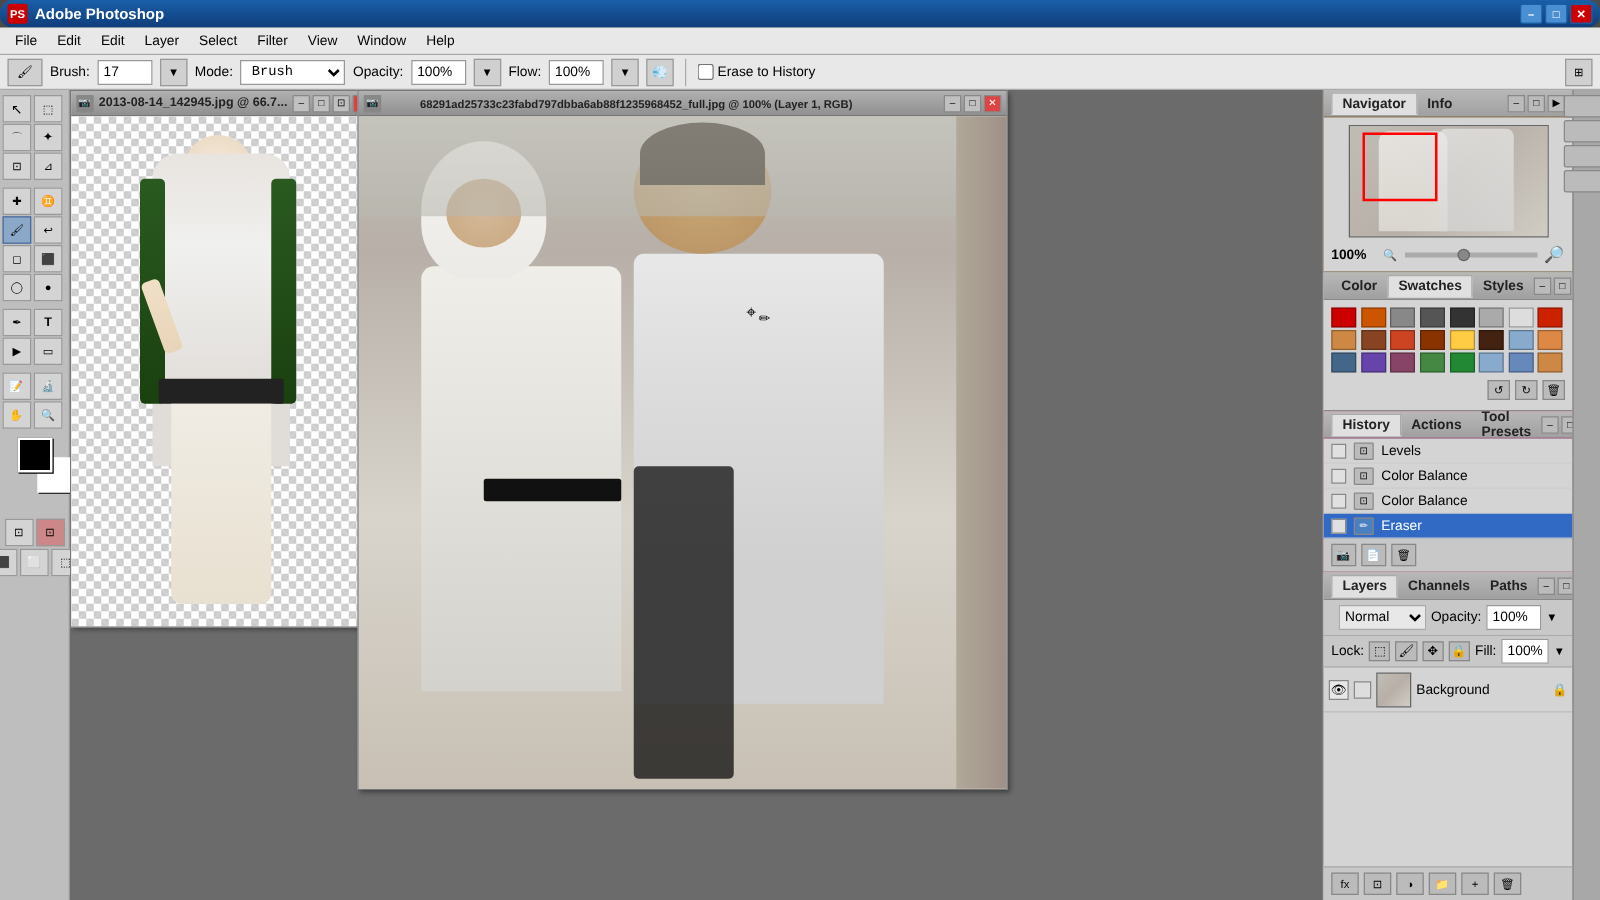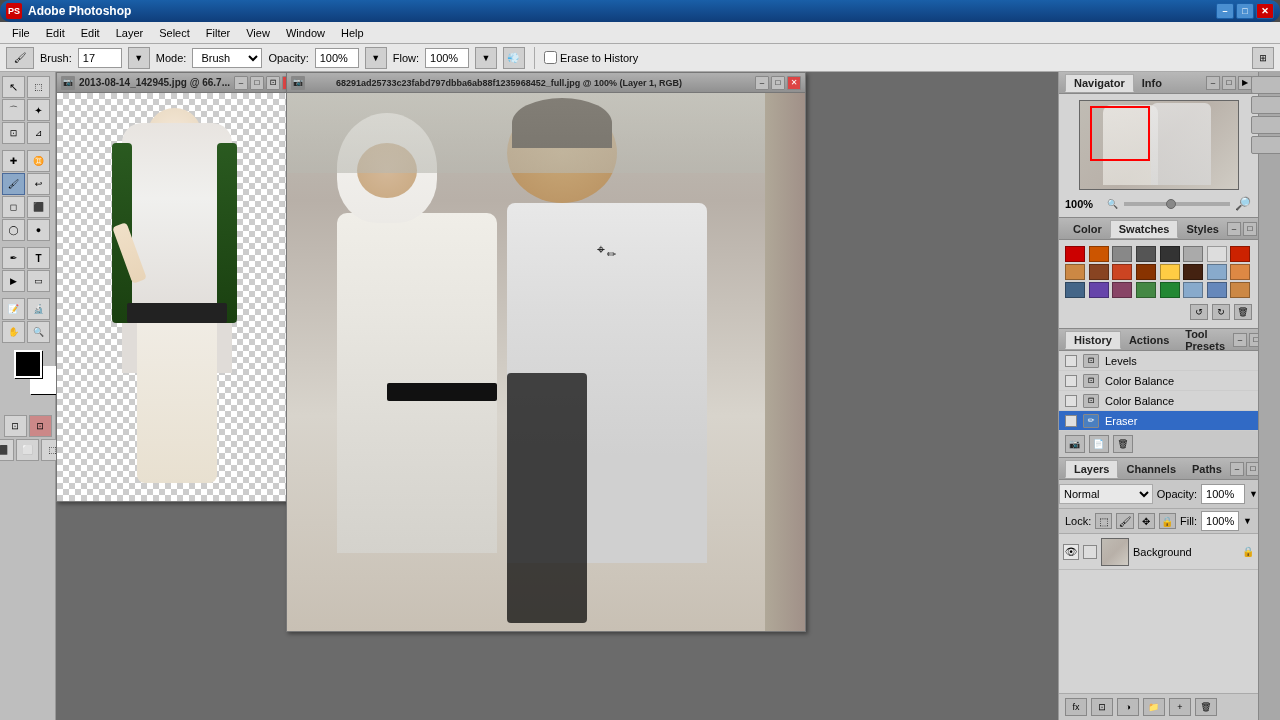--- a/index.html
+++ b/index.html
@@ -400,21 +400,21 @@
     
     #layers-panel {
       background: #d4d4d4;
       flex: 1;
       display: flex;
       flex-direction: column;
     }
     .layers-options-row {
       display: flex;
       align-items: center;
-      padding: 4px 0;
+      padding: 4px 12px;
       gap: 4px;
       background: #c8c8c8;
       border-bottom: 1px solid #aaa;
     }
     .layers-select {
       height: 20px;
       background: #e8e8e8;
       border: 1px solid #aaa;
       font-size: 11px;
       flex: 1;
@@ -557,21 +557,21 @@
 </div>
 
 <div id="optionsbar">
   <div style="width:28px;height:22px;background:#d0d0d0;border:1px solid #999;display:flex;align-items:center;justify-content:center;cursor:pointer;">
     <span style="font-size:10px;">🖌</span>
   </div>
   <span class="option-label">Brush:</span>
   <input class="option-input" style="width: 44px;" value="17">
   <div style="width:22px;height:22px;background:#d0d0d0;border:1px solid #999;display:flex;align-items:center;justify-content:center;cursor:pointer;font-size:9px;">▼</div>
   <span class="option-label">Mode:</span>
-  <select class="option-input" style="width:70px;">
+  <select class="option-input" style="width:84px;font-family:Liberation Mono, monospace;">
     <option>Brush</option>
   </select>
   <span class="option-label">Opacity:</span>
   <input class="option-input" style="width: 44px;" value="100%">
   <div style="width:22px;height:22px;background:#d0d0d0;border:1px solid #999;display:flex;align-items:center;justify-content:center;cursor:pointer;font-size:9px;">▼</div>
   <span class="option-label">Flow:</span>
   <input class="option-input" style="width: 44px;" value="100%">
   <div style="width:22px;height:22px;background:#d0d0d0;border:1px solid #999;display:flex;align-items:center;justify-content:center;cursor:pointer;font-size:9px;">▼</div>
   <div style="width:22px;height:22px;background:#d0d0d0;border:1px solid #999;display:flex;align-items:center;justify-content:center;cursor:pointer;font-size:10px;">💨</div>
   <div class="option-separator"></div>

